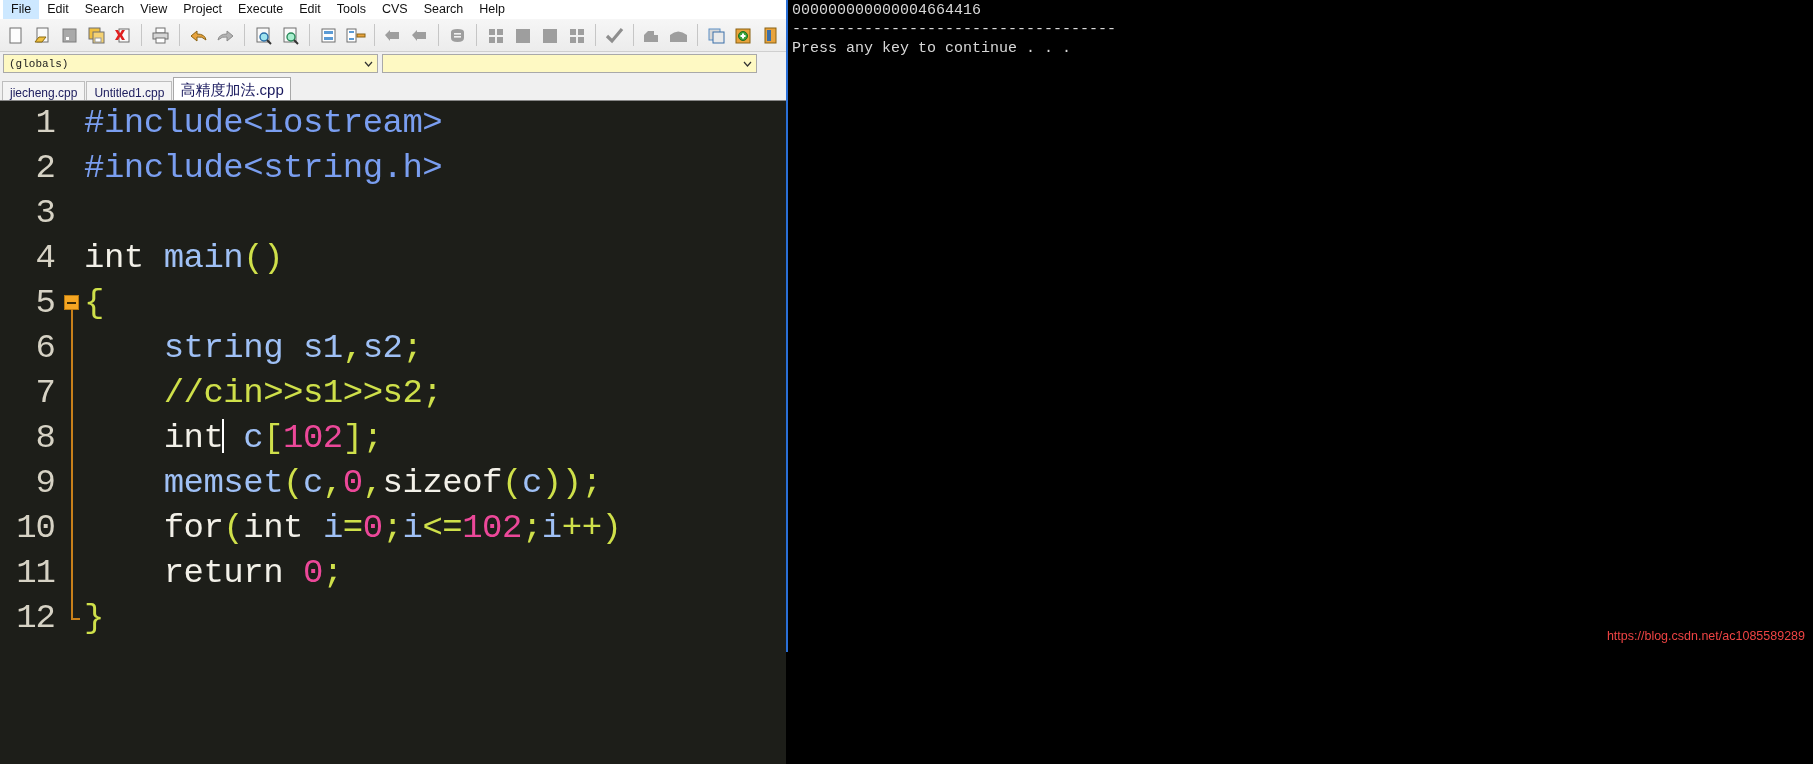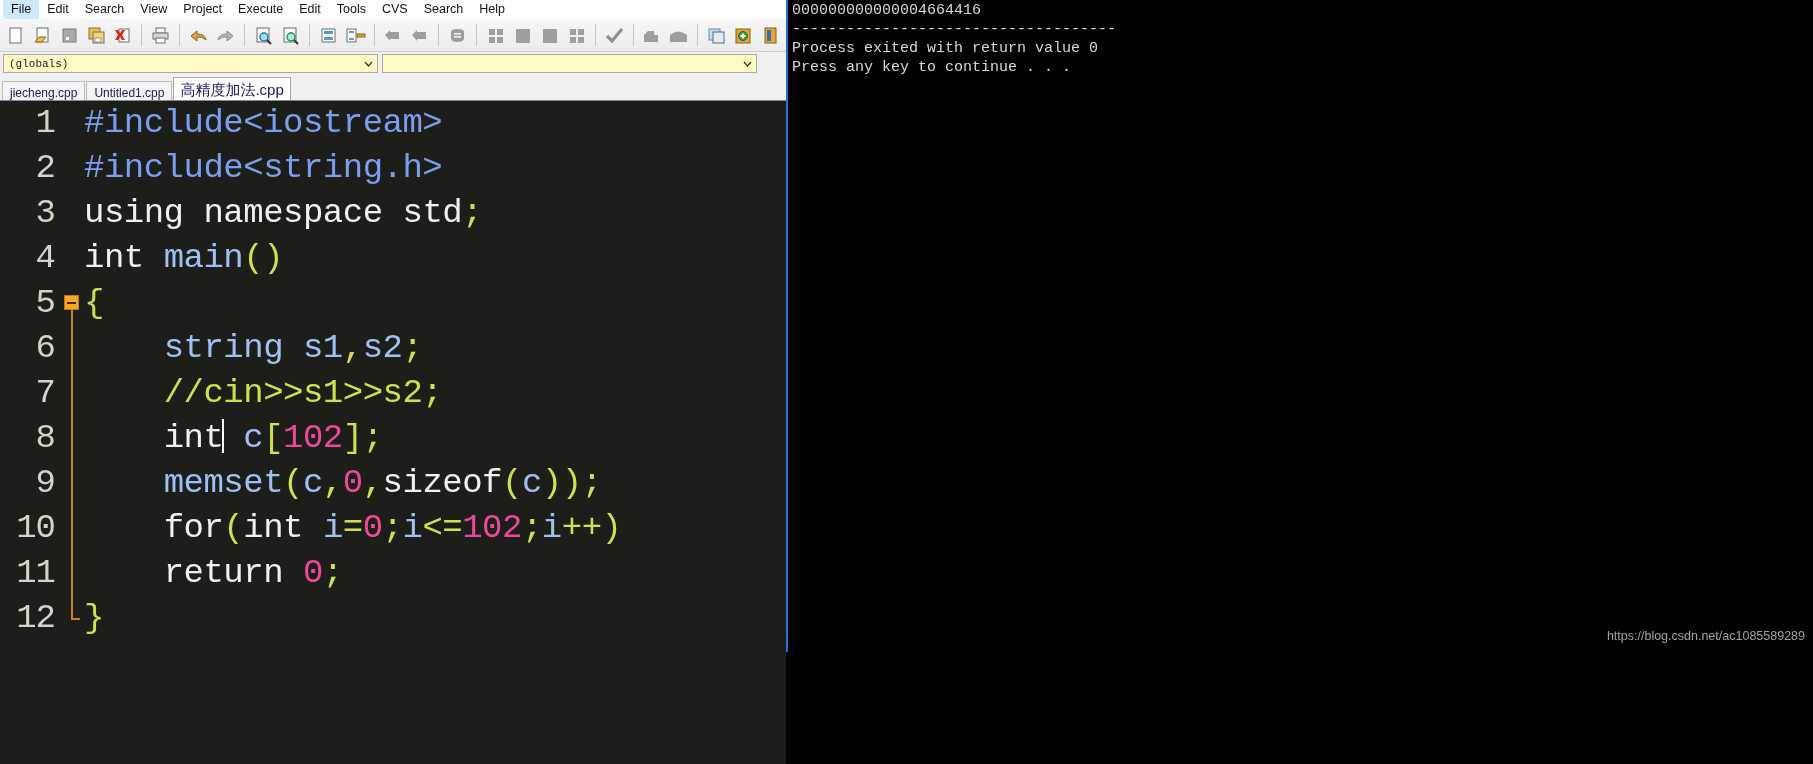--- a/index.html
+++ b/index.html
@@ -177,21 +177,21 @@
     color:#d8d8d8;
     font-family:"Liberation Mono", monospace;
     font-size:15px;
     line-height:19px;
     padding:1px 4px;
     overflow:hidden;
   }
   .con-line { white-space:pre; }
   #watermark {
     position:absolute; right:8px; bottom:6px;
-    color:#a3a3a3; font-size:12.5px;
+    color:#ef4444; font-size:12.5px;
     font-family:"Liberation Sans", sans-serif;
   }
 </style>
 </head>
 <body>
 
 <div id="app">
 
   <div id="ide">
 
@@ -419,21 +419,20 @@
 
       <div class="code-line">
         <div class="lineno">2</div>
         <div class="gutter"></div>
         <div class="code-text"><span class="t-pre">#include&lt;string.h&gt;</span></div>
       </div>
 
       <div class="code-line">
         <div class="lineno">3</div>
         <div class="gutter"></div>
-        <div class="code-text"><span class="t-plain">using</span> <span class="t-plain">namespace</span> <span class="t-plain">std</span><span class="t-punc">;</span></div>
       </div>
 
       <div class="code-line">
         <div class="lineno">4</div>
         <div class="gutter"></div>
         <div class="code-text"><span class="t-plain">int</span> <span class="t-type">main</span><span class="t-punc">()</span></div>
       </div>
 
       <div class="code-line">
         <div class="lineno">5</div>
@@ -499,18 +498,17 @@
           </div>
         <div class="code-text"><span class="t-punc">}</span></div>
       </div>
 
     </div>
   </div>
 
   <div id="console">
     <div class="con-line">000000000000004664416</div>
     <div class="con-line">------------------------------------</div>
-    <div class="con-line">Process exited with return value 0</div>
     <div class="con-line">Press any key to continue . . .</div>
     <div id="watermark">https://blog.csdn.net/ac1085589289</div>
   </div>
 
 </div>
 
 </body></html>

